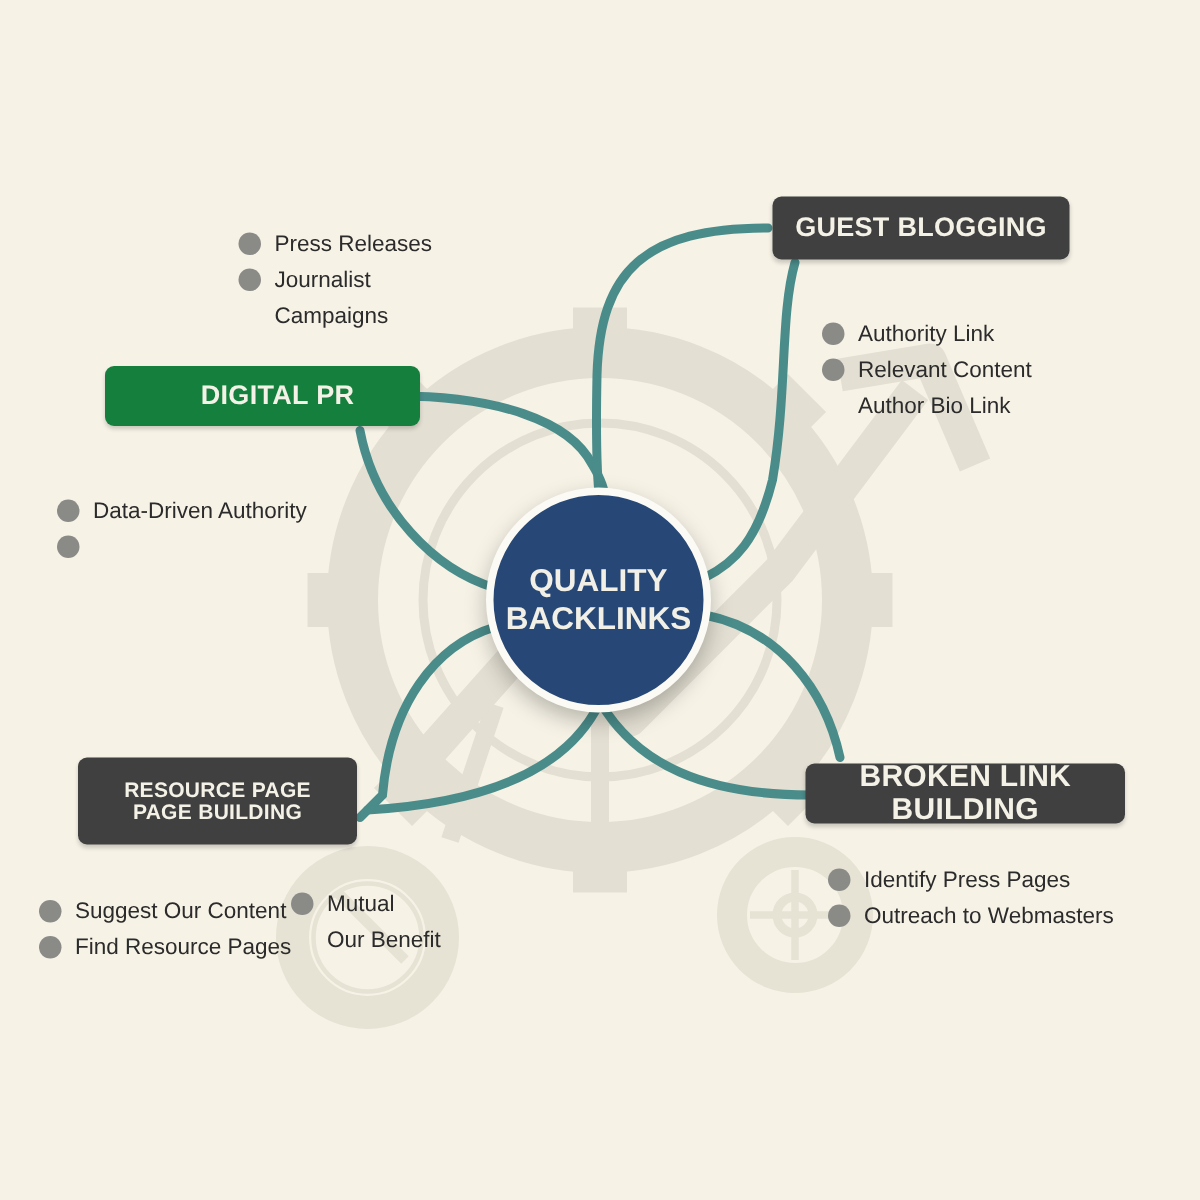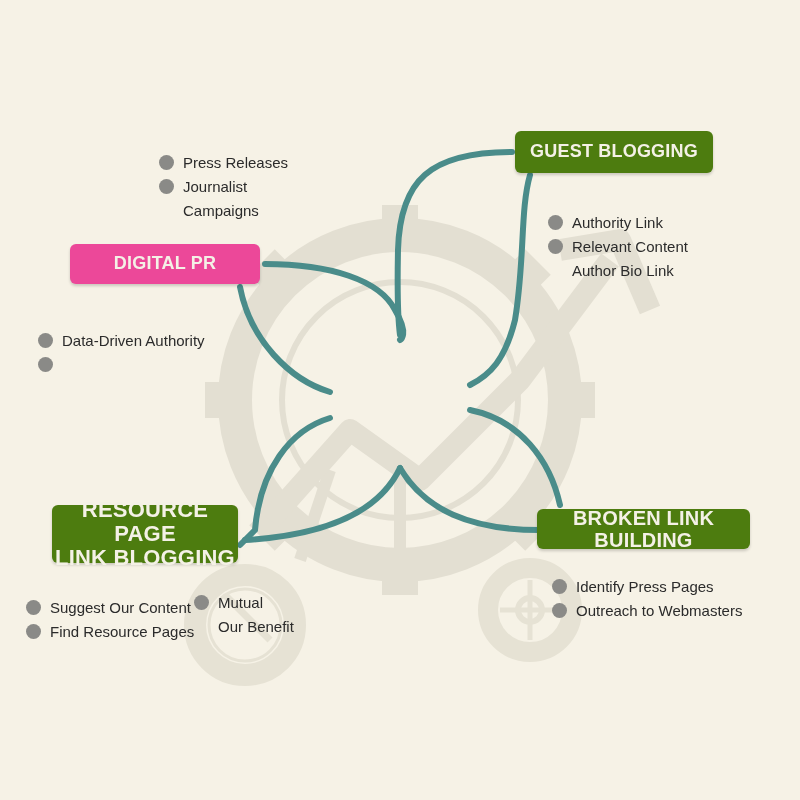--- a/index.html
+++ b/index.html
@@ -11,22 +11,22 @@
     }
     .canvas { position: absolute; left: 0; top: 0; width: 800px; height: 800px; }
     svg.bg { position: absolute; left: 0; top: 0; }
     .node {
       position: absolute; color: #f4f1e6; font-weight: bold;
       text-align: center; border-radius: 6px;
       box-shadow: 0 2px 3px rgba(0,0,0,0.18);
       letter-spacing: 0.2px; line-height: 1.1;
       display: flex; align-items: center; justify-content: center;
     }
-    .teal { background: #ec4899; }
-    .green { background: #4d7c0f; }
+    .teal { background: #15803d; padding-left: 20px; }
+    .green { background: #404040; }
     .hub {
       position: absolute; left: 324px; top: 325px; width: 150px; height: 150px;
       border-radius: 50%; background: #274876;
       border: 5px solid #fbfaf4; box-sizing: border-box;
       box-shadow: 0 6px 14px rgba(0,0,0,0.25);
       color: #f1efe6; font-weight: bold; font-size: 21px;
       display: flex; flex-direction: column; align-items: center; justify-content: center;
       line-height: 1.2; text-align: center;
     }
     .list { position: absolute; font-size: 15px; color: #2b2b2b; }
@@ -88,20 +88,24 @@
       <path d="M530,175 C520,210 525,260 515,320 C505,360 490,375 470,385"></path>
 
       <path d="M330,418 C290,430 260,470 255,530 L240,545"></path>
       <path d="M400,468 C380,510 330,535 245,540"></path>
 
       <path d="M470,410 C520,420 550,460 560,505"></path>
       <path d="M400,468 C425,510 470,530 540,530"></path>
     </g>
   </svg>
 
+  <div class="hub">
+    <span>QUALITY</span>
+    <span>BACKLINKS</span>
+  </div>
 
   <div class="node teal" style="left:70px; top:244px; width:190px; height:40px; font-size:18px;">
     <span>DIGITAL PR</span>
   </div>
   <div class="list" style="left:159px; top:151px;">
     <div class="item">
         <span class="dot"></span>
         <span>Press Releases</span>
       </div>
     <div class="item">
@@ -135,23 +139,23 @@
     <div class="item">
         <span class="dot"></span>
         <span>Relevant Content</span>
       </div>
     <div class="item">
         <span class="nodot"></span>
         <span>Author Bio Link</span>
       </div>
   </div>
 
-  <div class="node green" style="left:52px; top:505px; width:186px; height:58px; font-size:22px; flex-direction:column;">
+  <div class="node green" style="left:52px; top:505px; width:186px; height:58px; font-size:14px; flex-direction:column;">
     <span>RESOURCE PAGE</span>
-    <span>LINK BLOGGING</span>
+    <span>PAGE BUILDING</span>
   </div>
   <div class="list" style="left:26px; top:596px;">
     <div class="item">
         <span class="dot"></span>
         <span>Suggest Our Content</span>
       </div>
     <div class="item">
         <span class="dot"></span>
         <span>Find Resource Pages</span>
       </div>

